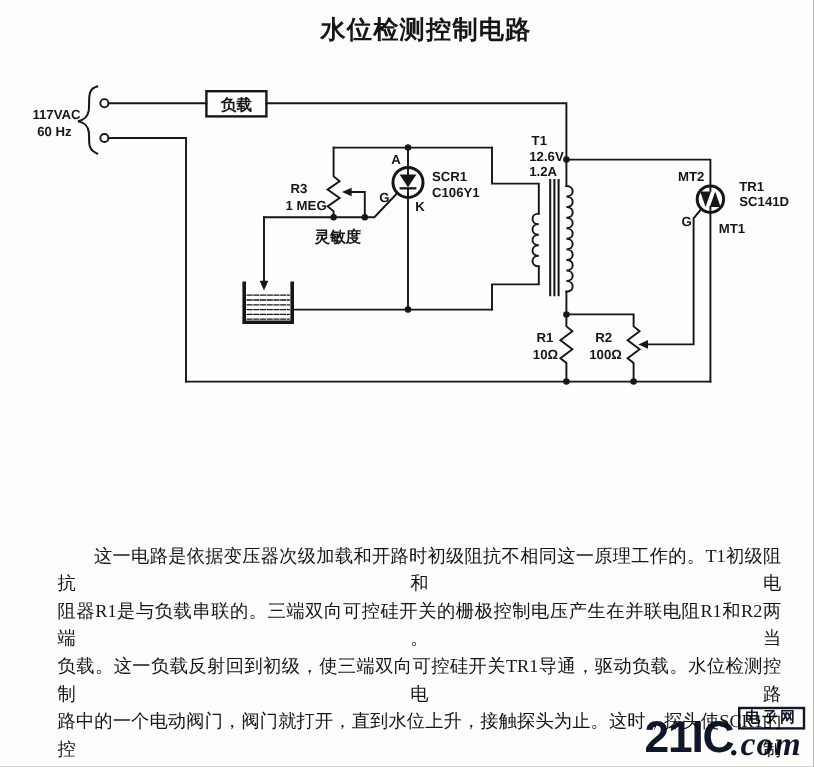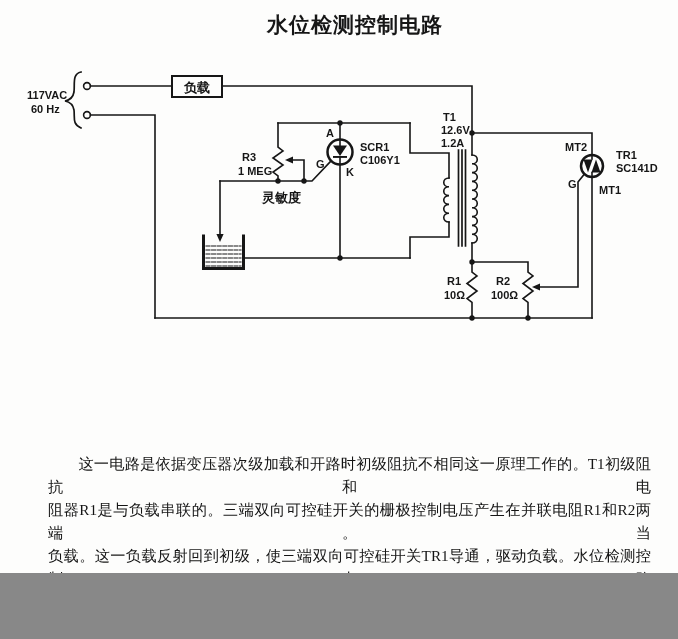--- a/index.html
+++ b/index.html
@@ -1,16 +1,16 @@
 <!DOCTYPE html>
 <html><head>
 <meta charset="utf-8">
 <style>
   html,body{margin:0;padding:0;background:#888;}
-  .page{position:relative;width:678px;height:573px;background:#fdfdfc;overflow:hidden;
+  .page{position:relative;width:678px;height:639px;background:#fdfdfc;overflow:hidden;
         font-family:"Liberation Sans",sans-serif;color:#161616;}
   .title{position:absolute;left:0;top:11px;width:678px;text-align:center;
          transform:translateX(16px);font-size:21px;font-weight:bold;letter-spacing:1px;
          font-family:"Liberation Sans",sans-serif;}
   svg.circuit{position:absolute;left:0;top:0;}
   svg text{font-family:"Liberation Sans",sans-serif;font-weight:bold;fill:#161616;}
   .lbl{font-size:11px;}
   .lbl-cjk{font-size:13px;}
   .desc{position:absolute;left:28px;top:452px;width:623px;
         font-family:"Liberation Serif",serif;font-size:15.2px;line-height:23px;color:#141414;}

